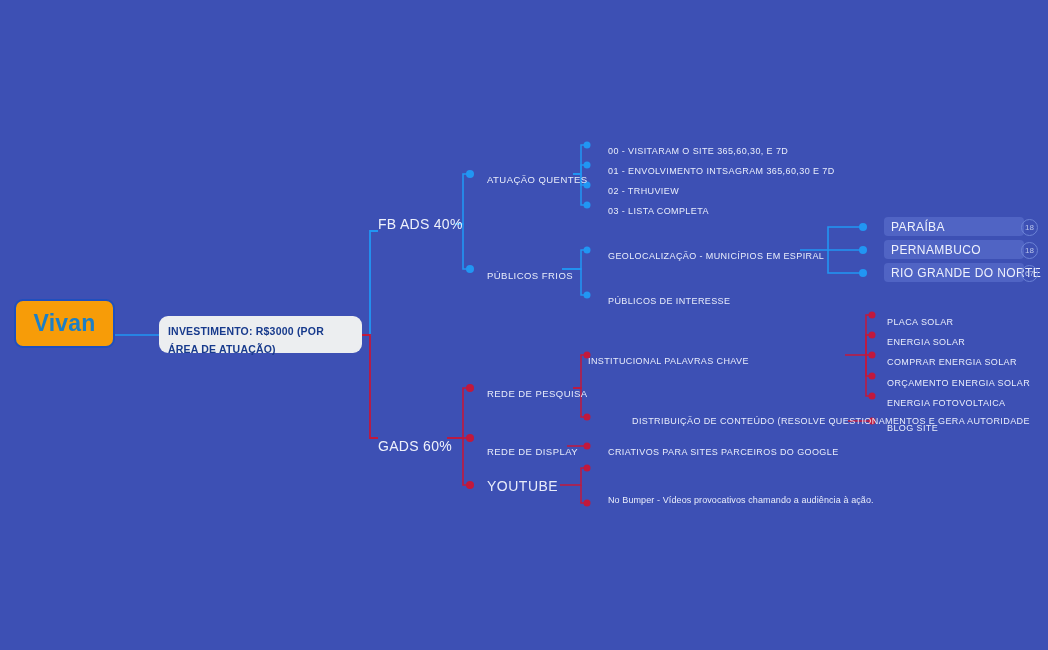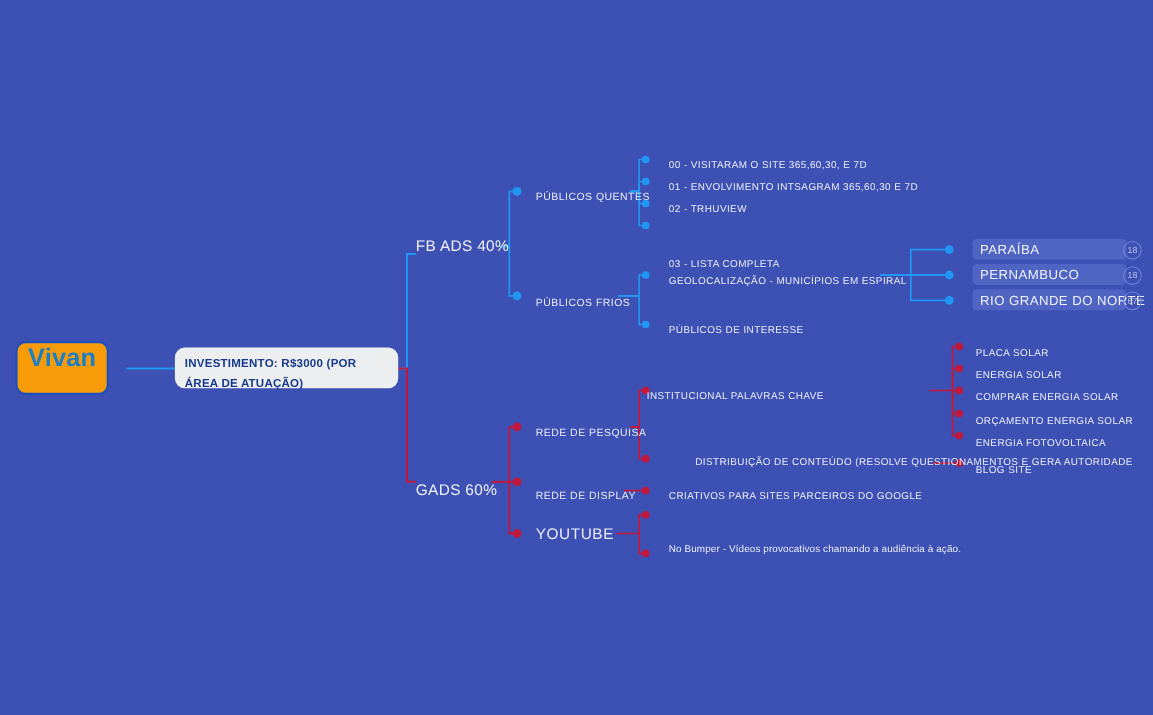--- a/index.html
+++ b/index.html
@@ -27,28 +27,28 @@
     pointer-events: none;
   }
   .node {
     position: absolute;
     box-sizing: border-box;
     white-space: nowrap;
   }
   
   .root-node {
     left: 14px;
-    top: 310px;
-    width: 85px;
+    top: 299px;
+    width: 101px;
     height: 49px;
     background: #f79c08;
     border: 2px solid #1f4fbe;
     border-radius: 9px;
     display: flex;
-    align-items: flex-start;
+    align-items: center;
     justify-content: center;
   }
   .root-label {
     color: #1c7fc6;
     font-size: 23px;
     font-weight: bold;
     letter-spacing: .2px;
   }
   
   .invest-node {
@@ -211,36 +211,36 @@
   </div>
 
   <div class="node" style="left:378px; top:215px;">
     <span class="branch-label">FB ADS 40%</span>
   </div>
   <div class="node" style="left:378px; top:437px;">
     <span class="branch-label">GADS 60%</span>
   </div>
 
   <div class="node" style="left:487px; top:169px;">
-    <span class="sub-label">PÚBLICOS QUENTES</span>
+    <span class="sub-label">ATUAÇÃO QUENTES</span>
   </div>
   <div class="node" style="left:487px; top:265px;">
     <span class="sub-label">PÚBLICOS FRIOS</span>
   </div>
 
   <div class="node" style="left:608px; top:140px;">
     <span class="leaf-label">00 - VISITARAM O SITE 365,60,30, E 7D</span>
   </div>
   <div class="node" style="left:608px; top:160px;">
     <span class="leaf-label">01 - ENVOLVIMENTO INTSAGRAM 365,60,30 E 7D</span>
   </div>
   <div class="node" style="left:608px; top:180px;">
     <span class="leaf-label">02 - TRHUVIEW</span>
   </div>
-  <div class="node" style="left:608px; top:200px;margin-top:30px;">
+  <div class="node" style="left:608px; top:200px;">
     <span class="leaf-label">03 - LISTA COMPLETA</span>
   </div>
 
   <div class="node" style="left:608px; top:245px;text-align:center;">
     <span class="leaf-label">GEOLOCALIZAÇÃO - MUNICÍPIOS EM ESPIRAL</span>
   </div>
   <div class="node" style="left:608px; top:290px;">
     <span class="leaf-label">PÚBLICOS DE INTERESSE</span>
   </div>
 

